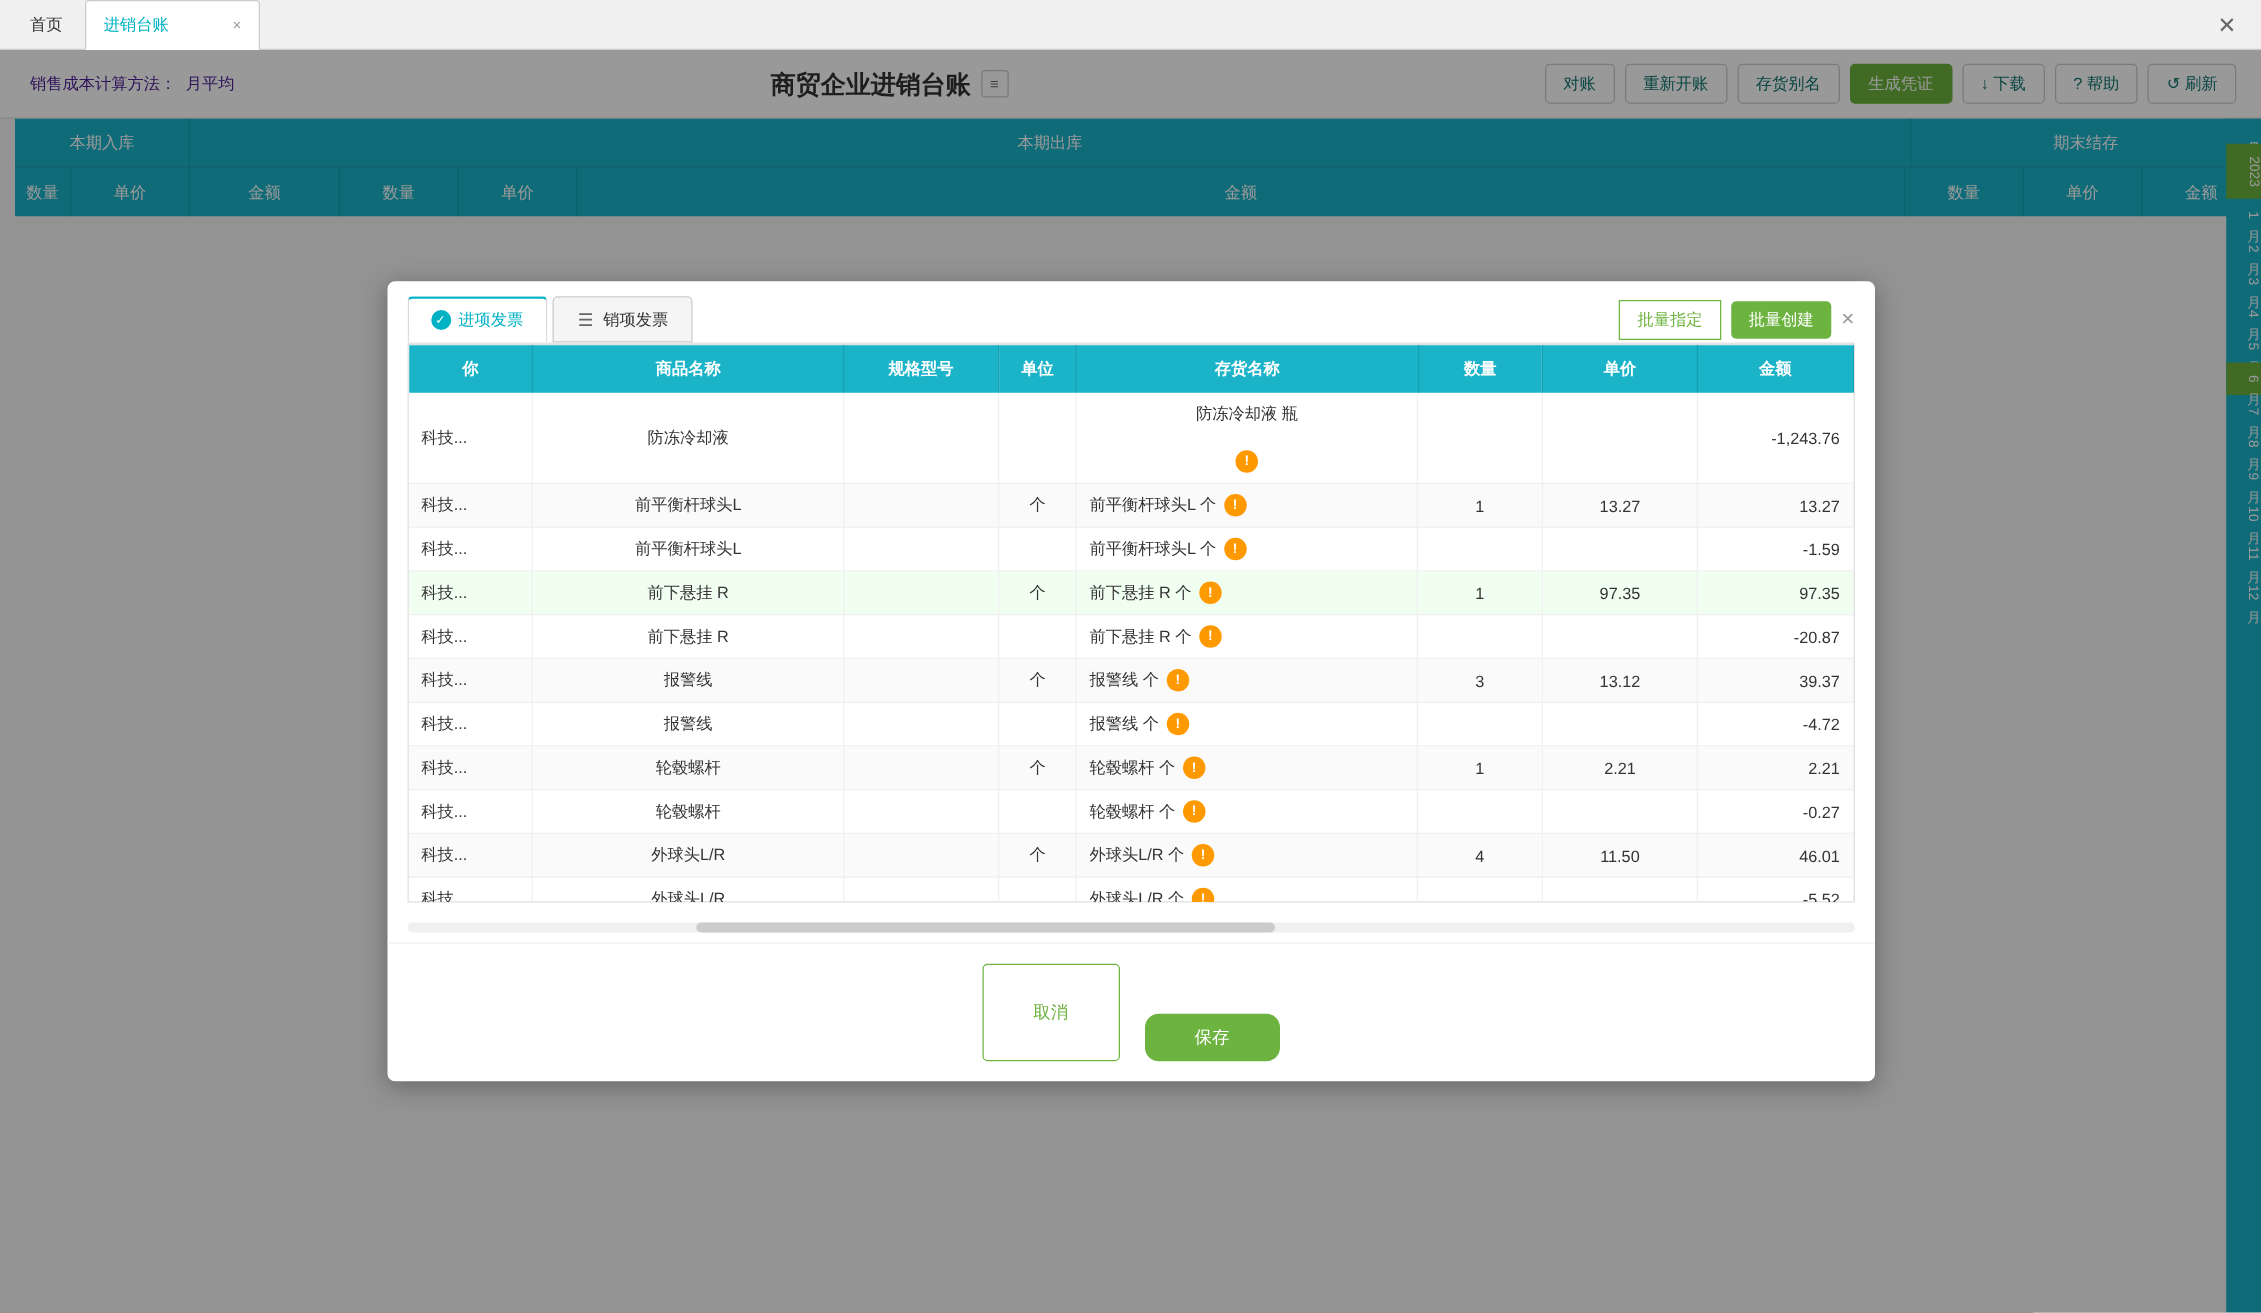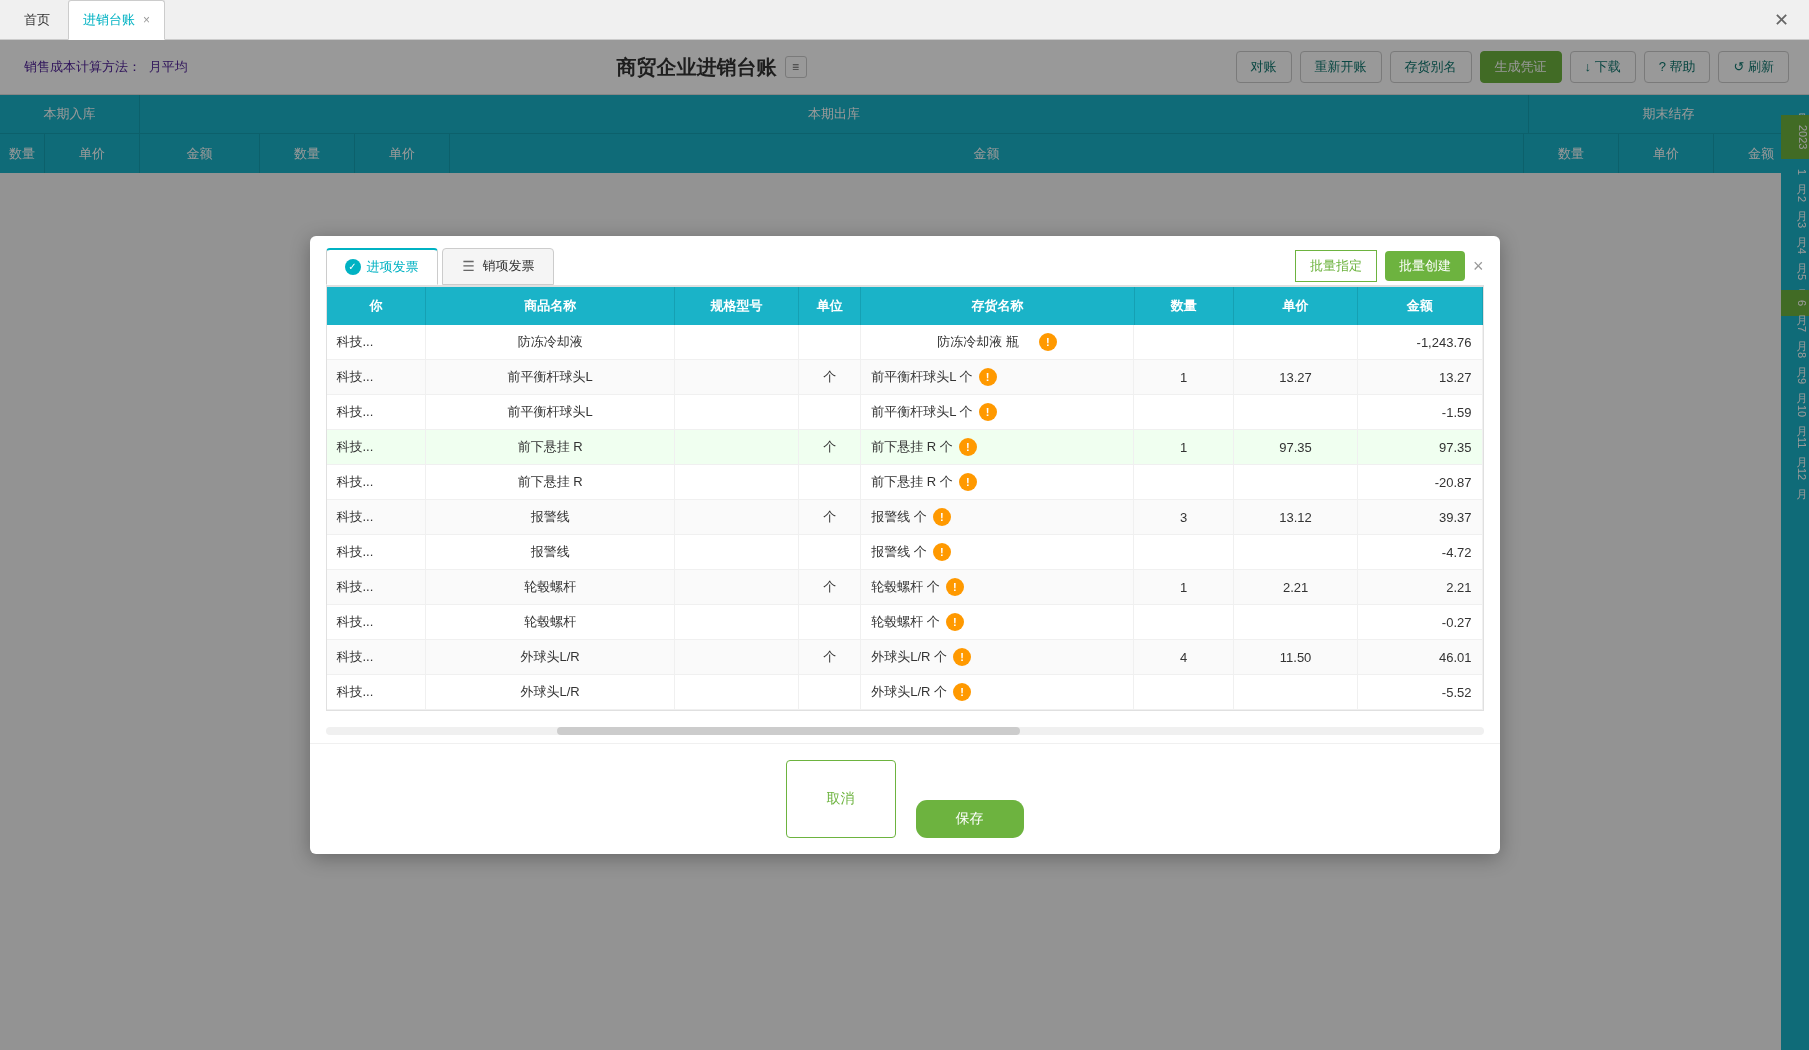--- a/index.html
+++ b/index.html
@@ -7,21 +7,21 @@
 
     
     .tab-bar {
       display: flex; align-items: center; background: #f0f0f0; border-bottom: 1px solid #ccc;
       height: 40px; padding: 0 10px;
     }
     .tab-home { padding: 0 14px; height: 28px; display: flex; align-items: center; color: #333; cursor: pointer; }
     .tab-active {
       background: #fff; border: 1px solid #ccc; border-bottom: 1px solid #fff;
       padding: 0 14px; height: 40px; display: flex; align-items: center; color: #00b2c3; cursor: pointer;
-      margin-left: 4px; border-radius: 3px 3px 0 0;
+      margin-left: 4px; border-radius: 3px 3px 0 0; gap: 43px;
     }
     .tab-close { margin-left: 8px; color: #999; cursor: pointer; font-size: 12px; }
     .window-close { margin-left: auto; font-size: 18px; color: #666; cursor: pointer; padding: 0 10px; }
 
     
     .main-area { background: #f5f5f5; height: calc(1050px - 40px); position: relative; }
 
     
     .toolbar {
       display: flex; align-items: center; padding: 0 20px; height: 55px; background: #fff;
@@ -83,21 +83,21 @@
     
     .modal-footer { display: flex; justify-content: center; gap: 20px; padding: 16px; border-top: 1px solid #f0f0f0; }
     .btn-cancel { background: #fff; border: 1px solid #6db33f; color: #6db33f; padding: 10px 40px; border-radius: 4px; cursor: pointer; font-size: 14px; }
     .btn-save { background: #6db33f; color: #fff; border: none; padding: 10px 40px; border-radius: 11px; cursor: pointer; font-size: 14px; margin-top: 40px; }
 
     
     .modal-scrollbar { height: 8px; background: #f0f0f0; margin: 0 16px 8px; border-radius: 4px; position: relative; }
     .modal-scrollbar-thumb { height: 8px; background: #ccc; border-radius: 4px; width: 40%; position: absolute; left: 20%; }
 
     
-    .bg-table { position: absolute; top: 55px; left: 0; right: 0; }
+    .bg-table { position: absolute; top: 55px; left: 12px; right: 0; }
     .bg-section-headers { display: flex; height: 38px; background: #1ab3c8; }
     .bg-col-header { color: #fff; font-size: 13px; display: flex; align-items: center; justify-content: center; border-right: 1px solid #15a0b3; }
     .bg-sub-row { display: flex; height: 40px; background: #1ab3c8; border-top: 1px solid #15a0b3; }
     .bg-sub-col { color: #fff; font-size: 13px; display: flex; align-items: center; justify-content: center; border-right: 1px solid #15a0b3; }
     .right-sidebar { position: absolute; right: 0; top: 55px; width: 28px; background: #1ab3c8; height: calc(100% - 55px); display: flex; flex-direction: column; }
     .rs-item { color: #fff; font-size: 11px; writing-mode: vertical-rl; text-align: center; padding: 10px 0; cursor: pointer; }
   </style>
 </head>
 <body>
 
@@ -208,21 +208,21 @@
               <th style="width:100px;">单价</th>
               <th style="width:100px;">金额</th>
             </tr>
           </thead>
           <tbody id="modal-tbody">
           <tr>
                 <td>科技...</td>
                 <td>防冻冷却液</td>
                 <td></td>
                 <td></td>
-                <td style="display: flex; align-items: center; gap: 20px; justify-content: center; padding: 8px 10px;">
+                <td style="display: flex; align-items: center; gap: 20px; justify-content: flex-start; padding: 8px 10px; flex-direction: column;">
                   <span>防冻冷却液 瓶</span>
                   <span class="warn-icon">!</span>
                 </td>
                 <td></td>
                 <td></td>
                 <td class="amount">-1,243.76</td>
               </tr>
               <tr>
                 <td>科技...</td>
                 <td>前平衡杆球头L</td>

